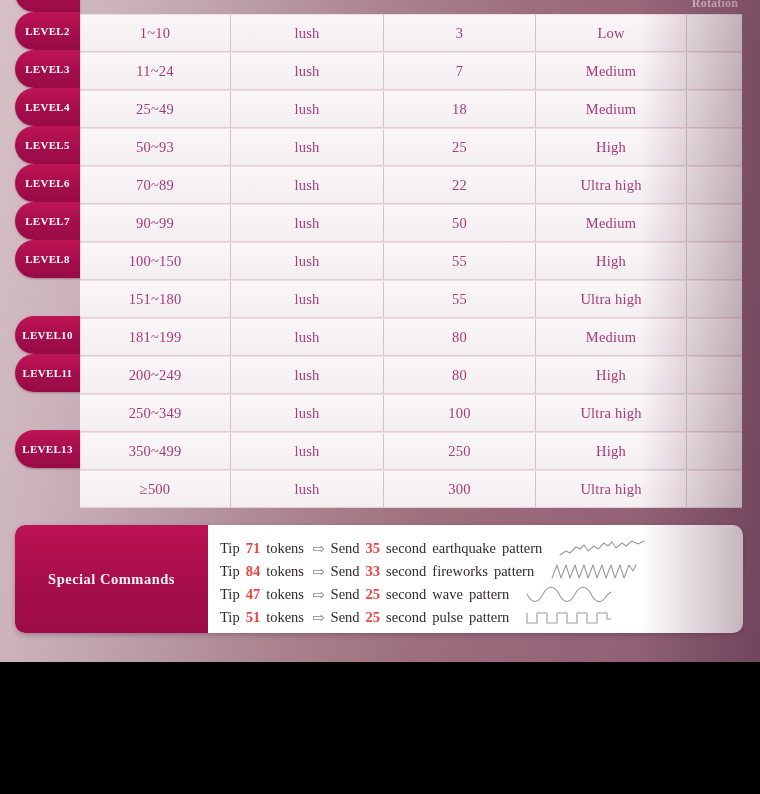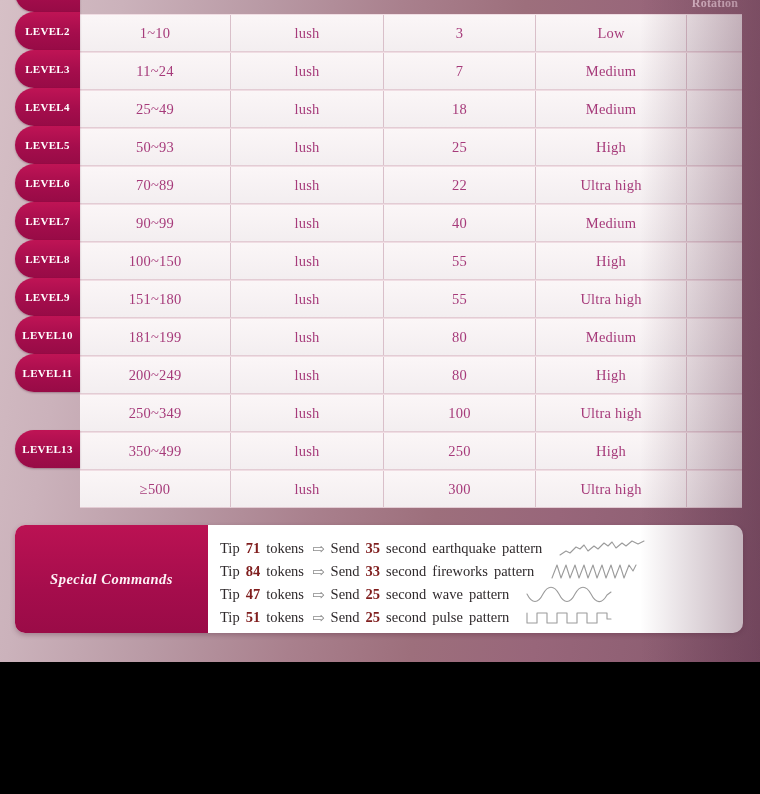--- a/index.html
+++ b/index.html
@@ -143,40 +143,39 @@
     width: 193px;
     flex: none;
     background: linear-gradient(180deg,#bb1253 0%, #a50d4c 60%, #9a0b47 100%);
     color: #fdf2f6;
     display: flex;
     align-items: center;
     justify-content: center;
     font-size: 14.5px;
     font-weight: bold;
     letter-spacing: .5px;
-    font-style: italic;
   }
   #sc-rows {
     flex: 1;
     padding: 12px 0 4px 12px;
     display: flex;
     flex-direction: column;
     justify-content: center;
   }
   .sc-row {
     height: 25px;
     display: flex;
     align-items: center;
     font-size: 14.5px;
     color: #2f2a2c;
     white-space: nowrap;
   }
   .sc-row .w { margin-right: 6px; }
   .sc-num {
-    color: #7f1d1d;
+    color: #ef4444;
     font-weight: bold;
     margin-right: 6px;
   }
   .sc-arrow {
     color: #8c8c8c;
     margin: 0 6px 0 2px;
     font-size: 15px;
   }
   .sc-wave {
     margin-left: 10px;
@@ -238,21 +237,21 @@
           <div class="cell c-strength">22</div>
           <div class="cell c-level">Ultra high</div>
           <div class="cell c-extra"></div>
         </div>
         <div class="level-badge">LEVEL5</div>
       </div>
       <div class="level-row">
         <div class="row-cells">
           <div class="cell c-range">90~99</div>
           <div class="cell c-mode">lush</div>
-          <div class="cell c-strength">40</div>
+          <div class="cell c-strength">50</div>
           <div class="cell c-level">Medium</div>
           <div class="cell c-extra"></div>
         </div>
         <div class="level-badge">LEVEL6</div>
       </div>
       <div class="level-row">
         <div class="row-cells">
           <div class="cell c-range">100~150</div>
           <div class="cell c-mode">lush</div>
           <div class="cell c-strength">55</div>
@@ -272,21 +271,20 @@
         <div class="level-badge">LEVEL8</div>
       </div>
       <div class="level-row">
         <div class="row-cells">
           <div class="cell c-range">181~199</div>
           <div class="cell c-mode">lush</div>
           <div class="cell c-strength">80</div>
           <div class="cell c-level">Medium</div>
           <div class="cell c-extra"></div>
         </div>
-        <div class="level-badge">LEVEL9</div>
       </div>
       <div class="level-row">
         <div class="row-cells">
           <div class="cell c-range">200~249</div>
           <div class="cell c-mode">lush</div>
           <div class="cell c-strength">80</div>
           <div class="cell c-level">High</div>
           <div class="cell c-extra"></div>
         </div>
         <div class="level-badge">LEVEL10</div>

